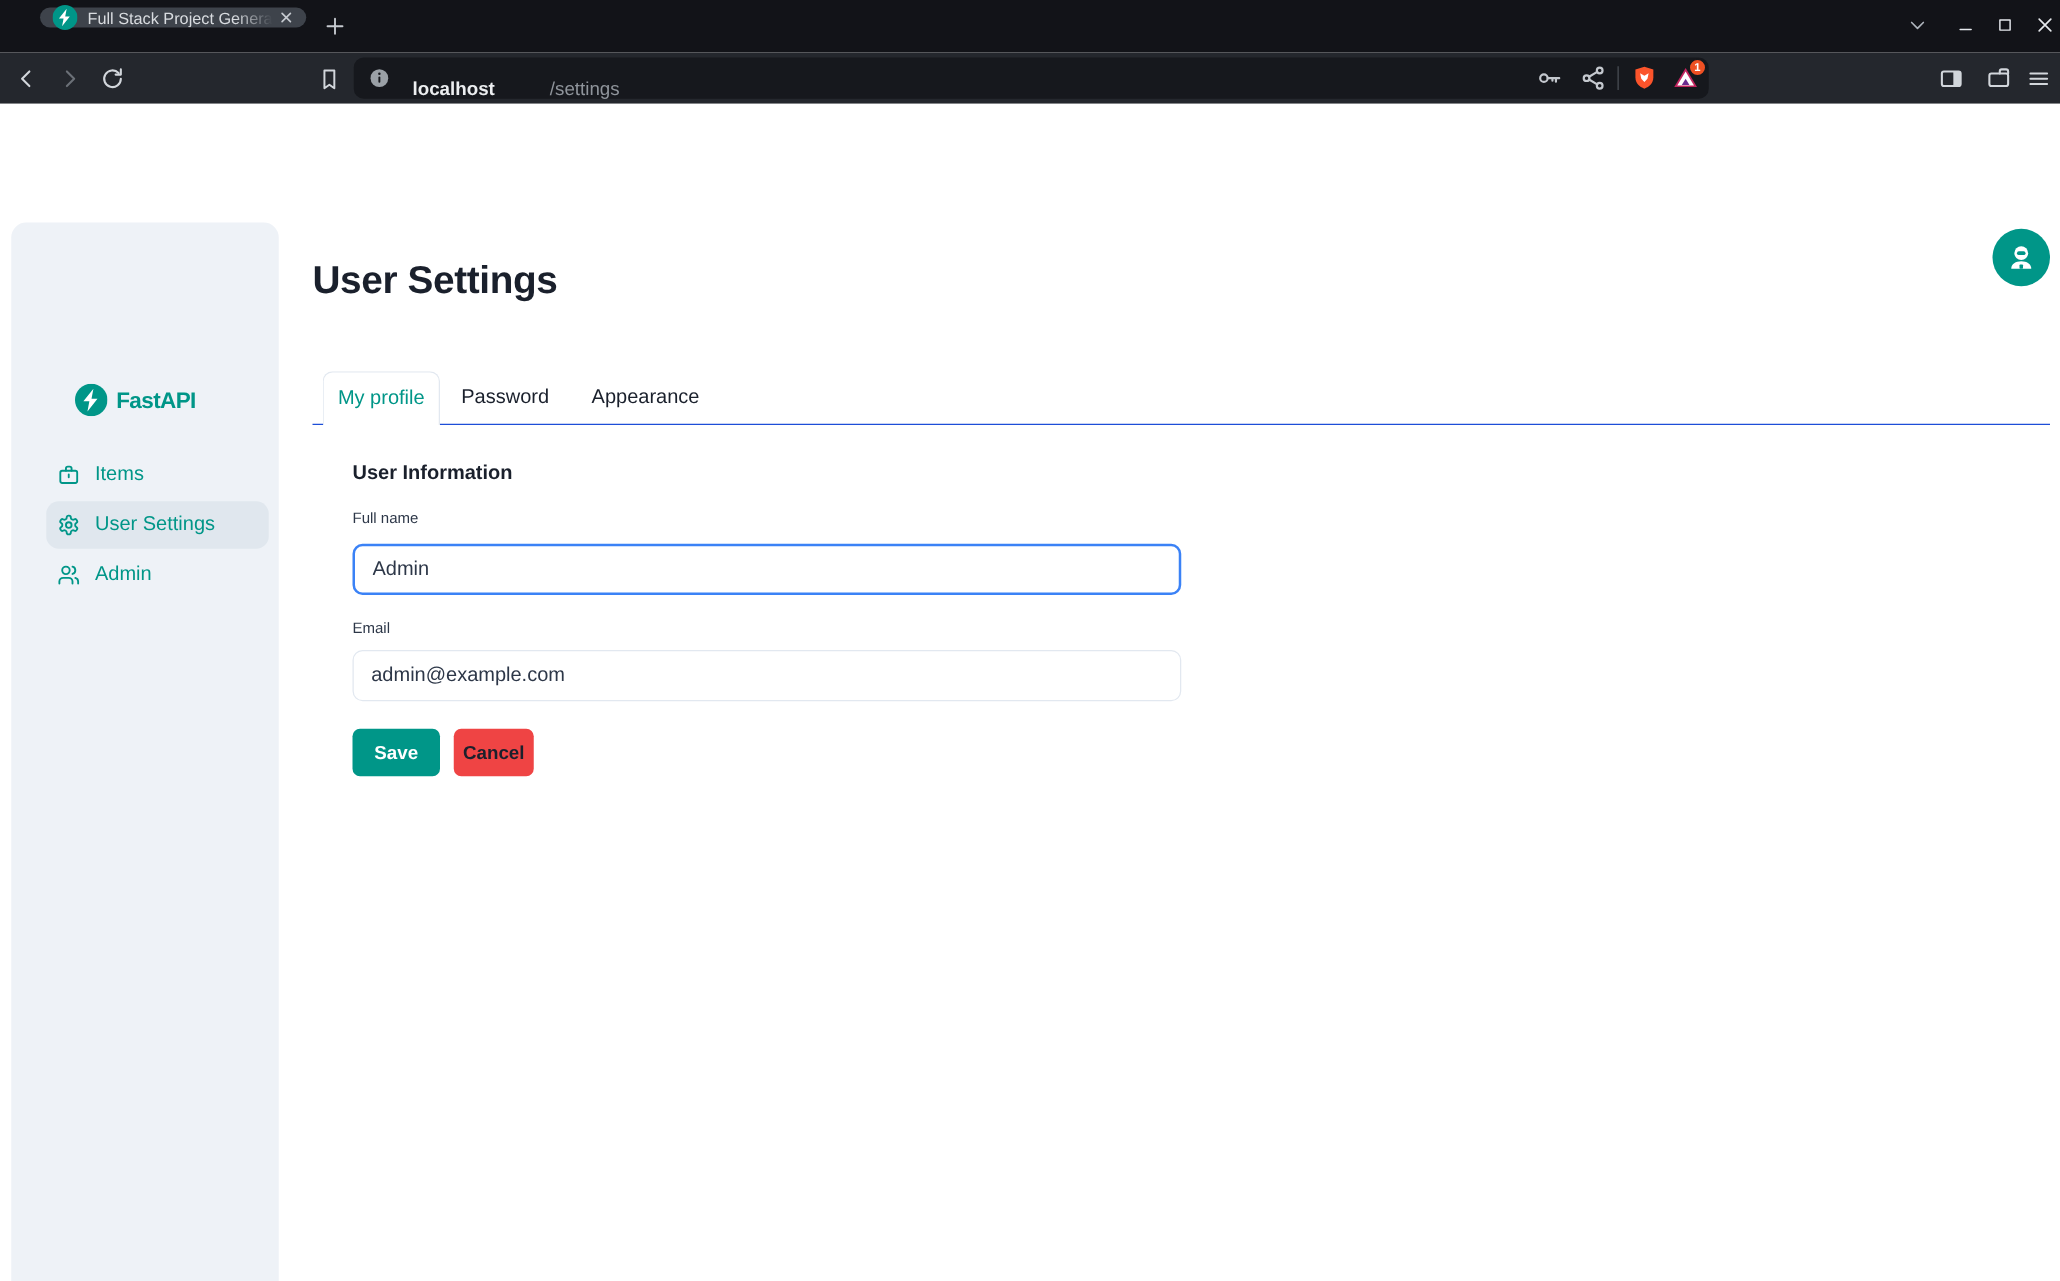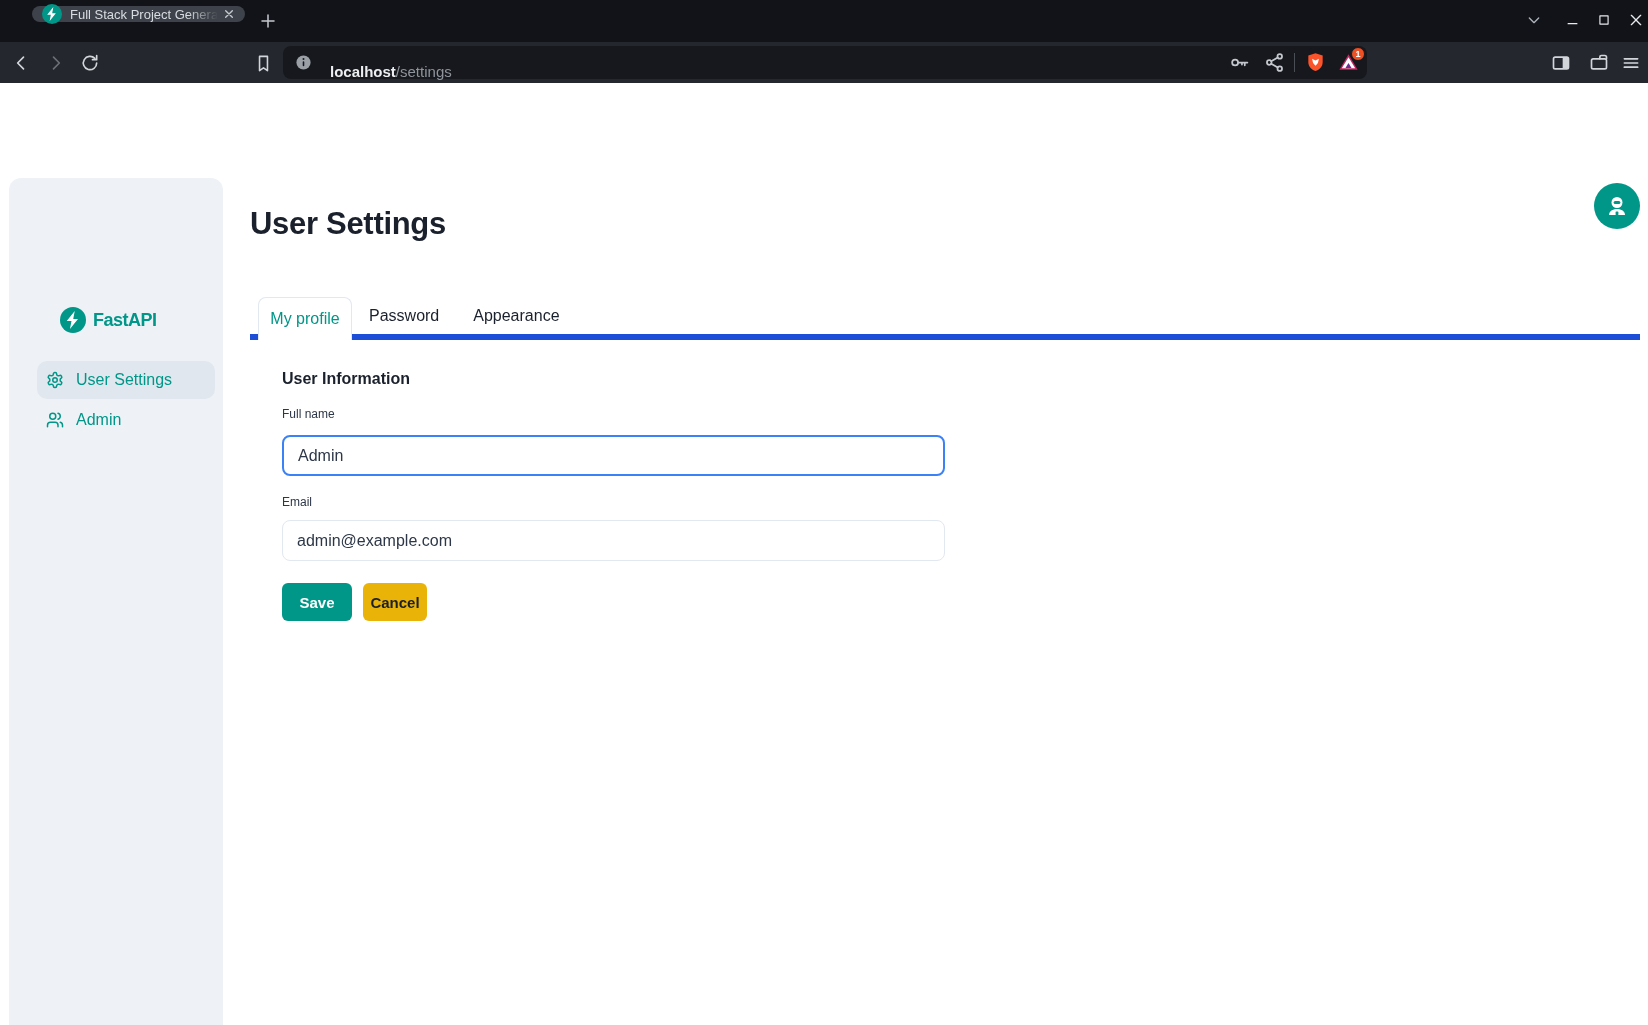--- a/index.html
+++ b/index.html
@@ -35,21 +35,21 @@
   .tbtn.rld  { left:79px; }
   .tbtn.bkm  { left:252px; }
   .tbtn.split  { left:1550px; }
   .tbtn.wallet { left:1588px; }
   .tbtn.menu   { left:1620px; }
 
   .urlbar { position:absolute; left:283px; top:4px; width:1084px; height:33px;
             background:#16181d; border-radius:8px; display:flex; align-items:center; }
   .info-ic { position:absolute; left:12px; top:8px; width:17px; height:17px; }
   .url-text { position:absolute; left:47px; top:0; height:50px; display:flex; align-items:center;
-              font-size:15px; }
+              font-size:15px;gap:44px; }
   .url-host { color:#eceef0; font-weight:700; }
   .url-path { color:#8f949b; }
   .ubtn { position:absolute; top:6px; width:21px; height:21px; color:#c4c8ce; }
   .ubtn.key   { left:946px; }
   .ubtn.share { left:981px; }
   .url-divider { position:absolute; left:1011px; top:7px; width:1px; height:19px; background:#4a4e55; }
   .ubtn.shield { left:1022px; }
   .rewards { position:absolute; left:1054px; top:5px; width:23px; height:23px; }
   .rewards-badge { position:absolute; right:-5px; top:-4px; min-width:14px; height:14px;
                    border-radius:50%; background:#ef5023; color:#fff; font-size:9px; font-weight:700;
@@ -70,42 +70,42 @@
   .nav-item.active { background:#e0e7ee; }
   .nav-ic { width:18px; height:18px; flex:none; }
 
   .page-title { position:absolute; left:250px; top:123px; font-size:31px; font-weight:700;
                 color:#1a202c; letter-spacing:-0.3px; }
   .avatar-btn { position:absolute; left:1594px; top:100px; width:46px; height:46px;
                 border-radius:50%; background:#009688; display:flex; align-items:center;
                 justify-content:center; border:none; cursor:pointer; }
 
   .tabs { position:absolute; left:250px; top:214px; width:1390px; height:43px;
-          display:flex; align-items:stretch; border-bottom:6px solid #1d4ed8; }
+          display:flex; align-items:stretch; border-bottom:1px solid #1d4ed8; }
   .tab-item { display:flex; align-items:center; justify-content:center; font-size:16px;
               color:#1a202c; padding:0 17px; cursor:pointer; }
   .tab-item.active { margin-left:8px; padding:0; width:94px; height:43px; color:#009688;
                      border:1px solid #e2e8f0; border-bottom:none; border-radius:8px 8px 0 0;
                      background:#fff; z-index:1; }
 
   .section-title { position:absolute; left:282px; top:287px; font-size:16px; font-weight:700;
                    color:#1a202c; }
   .field-label { position:absolute; left:282px; font-size:12px; color:#2d3748; }
   .lbl-fullname { top:324px; }
   .lbl-email { top:392px;margin-top:20px; }
   .text-input { position:absolute; left:282px; width:663px; height:41px; border-radius:8px;
                 padding:0 14px; font-size:16px; color:#2d3748; background:#fff; outline:none;
                 font-family:"Liberation Sans", sans-serif; }
   .input-fullname { top:352px; border:2px solid #3b82f6; }
   .input-email { top:437px; border:1px solid #e2e8f0; }
   .actions { position:absolute; left:282px; top:500px; display:flex; gap:11px; }
   .btn { height:38px; border:none; border-radius:6px; font-size:15px; font-weight:700;
          cursor:pointer; font-family:"Liberation Sans", sans-serif; }
   .btn-save { width:70px; background:#009688; color:#fff; }
-  .btn-cancel { width:64px; background:#eab308; color:#1a202c; }
+  .btn-cancel { width:64px; background:#ef4444; color:#1a202c; }
 
   .si { stroke:currentColor; fill:none; stroke-width:2; stroke-linecap:round; stroke-linejoin:round; }
 </style>
 </head>
 <body>
 
 <div class="tabbar">
   <div class="browser-tab">
     <svg class="favicon" viewBox="0 0 24 24">
       <circle cx="12" cy="12" r="12" fill="#009688"></circle>
@@ -225,20 +225,28 @@
   <div class="sidebar">
     <div class="logo-row">
       <svg class="logo-icon" viewBox="0 0 24 24">
         <circle cx="12" cy="12" r="12" fill="#009688"></circle>
         <path d="M13.6 3.6 6.2 13h4.4l-1.4 7.4 7.4-9.4h-4.4z" fill="#fff"></path>
       </svg>
       <span class="logo-text">FastAPI</span>
     </div>
 
     <div class="nav">
+      <div class="nav-item">
+        <svg class="nav-ic" viewBox="0 0 24 24">
+          <rect class="si" x="3" y="7.5" width="18" height="13" rx="2"></rect>
+          <path class="si" d="M9 7.5V5a2 2 0 0 1 2-2h2a2 2 0 0 1 2 2v2.5"></path>
+          <path class="si" d="M12 11.5v3"></path>
+        </svg>
+        <span>Items</span>
+      </div>
       <div class="nav-item active">
         <svg class="nav-ic" viewBox="0 0 24 24">
           <circle class="si" cx="12" cy="12" r="3"></circle>
           <path class="si" d="M12.22 2h-.44a2 2 0 0 0-2 2v.18a2 2 0 0 1-1 1.73l-.43.25a2 2 0 0 1-2 0l-.15-.08a2 2 0 0 0-2.73.73l-.22.38a2 2 0 0 0 .73 2.73l.15.1a2 2 0 0 1 1 1.72v.51a2 2 0 0 1-1 1.74l-.15.09a2 2 0 0 0-.73 2.73l.22.38a2 2 0 0 0 2.73.73l.15-.08a2 2 0 0 1 2 0l.43.25a2 2 0 0 1 1 1.73V20a2 2 0 0 0 2 2h.44a2 2 0 0 0 2-2v-.18a2 2 0 0 1 1-1.73l.43-.25a2 2 0 0 1 2 0l.15.08a2 2 0 0 0 2.73-.73l.22-.39a2 2 0 0 0-.73-2.73l-.15-.08a2 2 0 0 1-1-1.74v-.5a2 2 0 0 1 1-1.74l.15-.09a2 2 0 0 0 .73-2.73l-.22-.38a2 2 0 0 0-2.73-.73l-.15.08a2 2 0 0 1-2 0l-.43-.25a2 2 0 0 1-1-1.73V4a2 2 0 0 0-2-2z"></path>
         </svg>
         <span>User Settings</span>
       </div>
       <div class="nav-item">
         <svg class="nav-ic" viewBox="0 0 24 24">
           <path class="si" d="M16 21v-2a4 4 0 0 0-4-4H6a4 4 0 0 0-4 4v2"></path>

